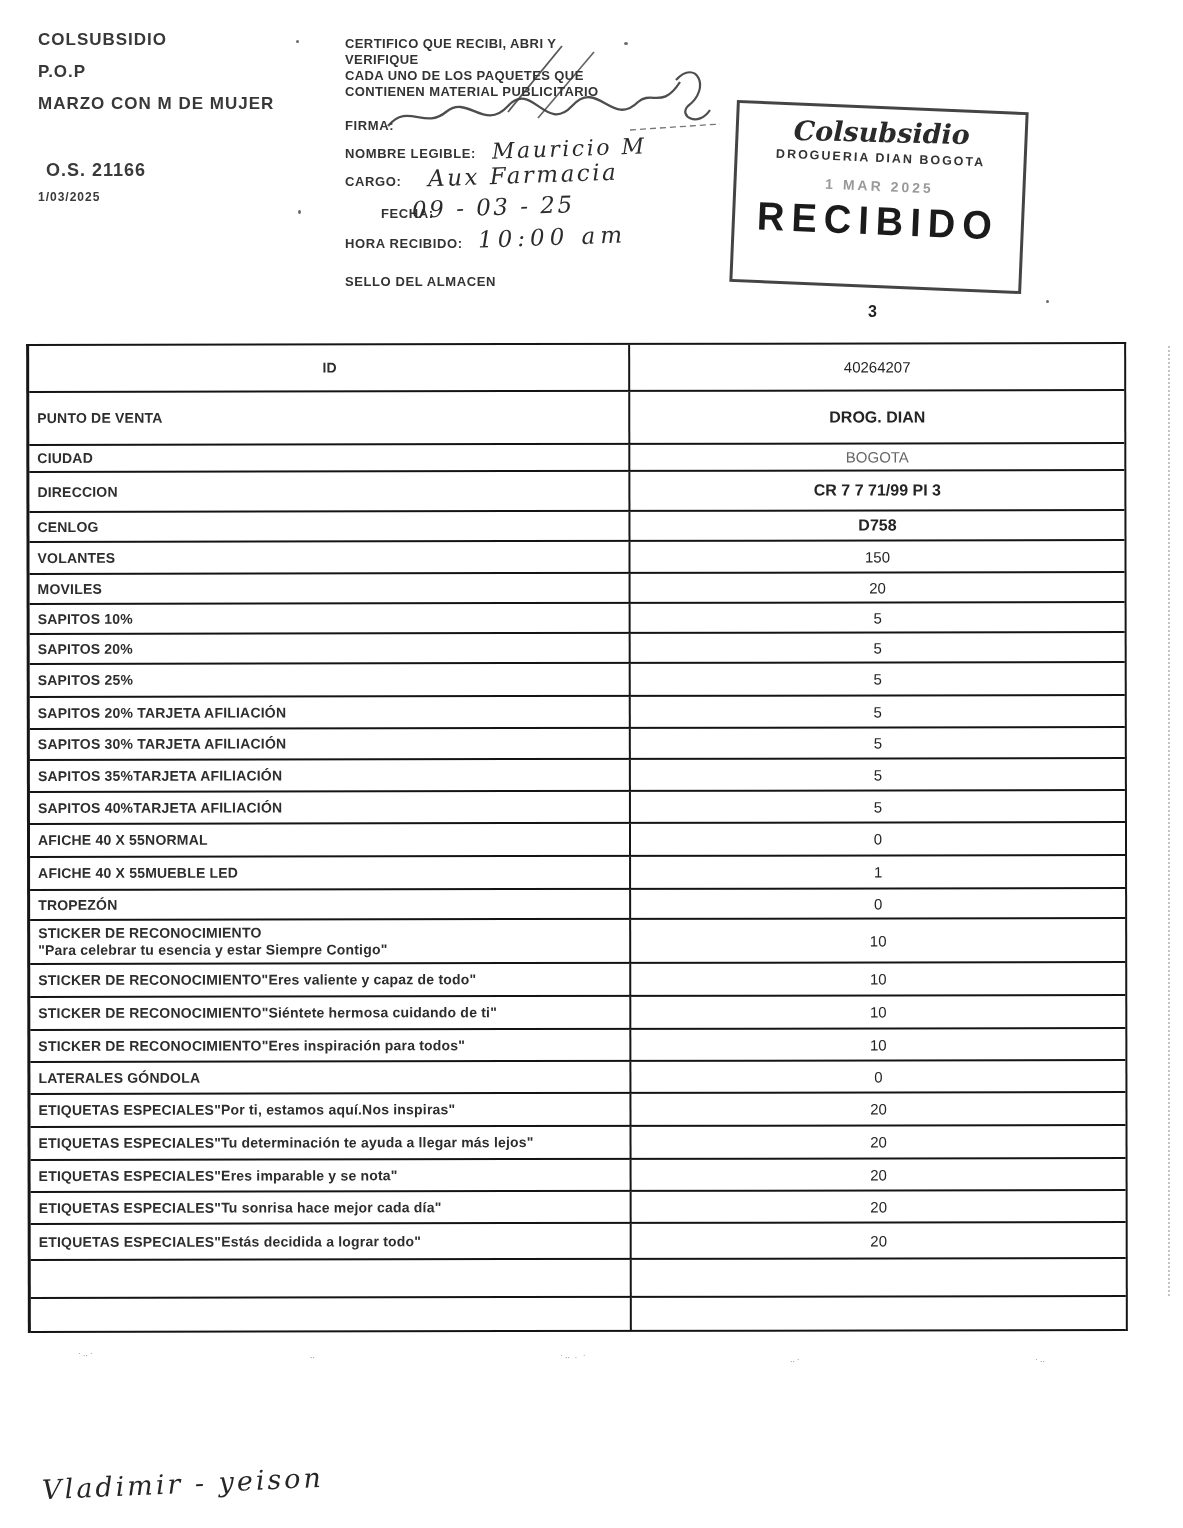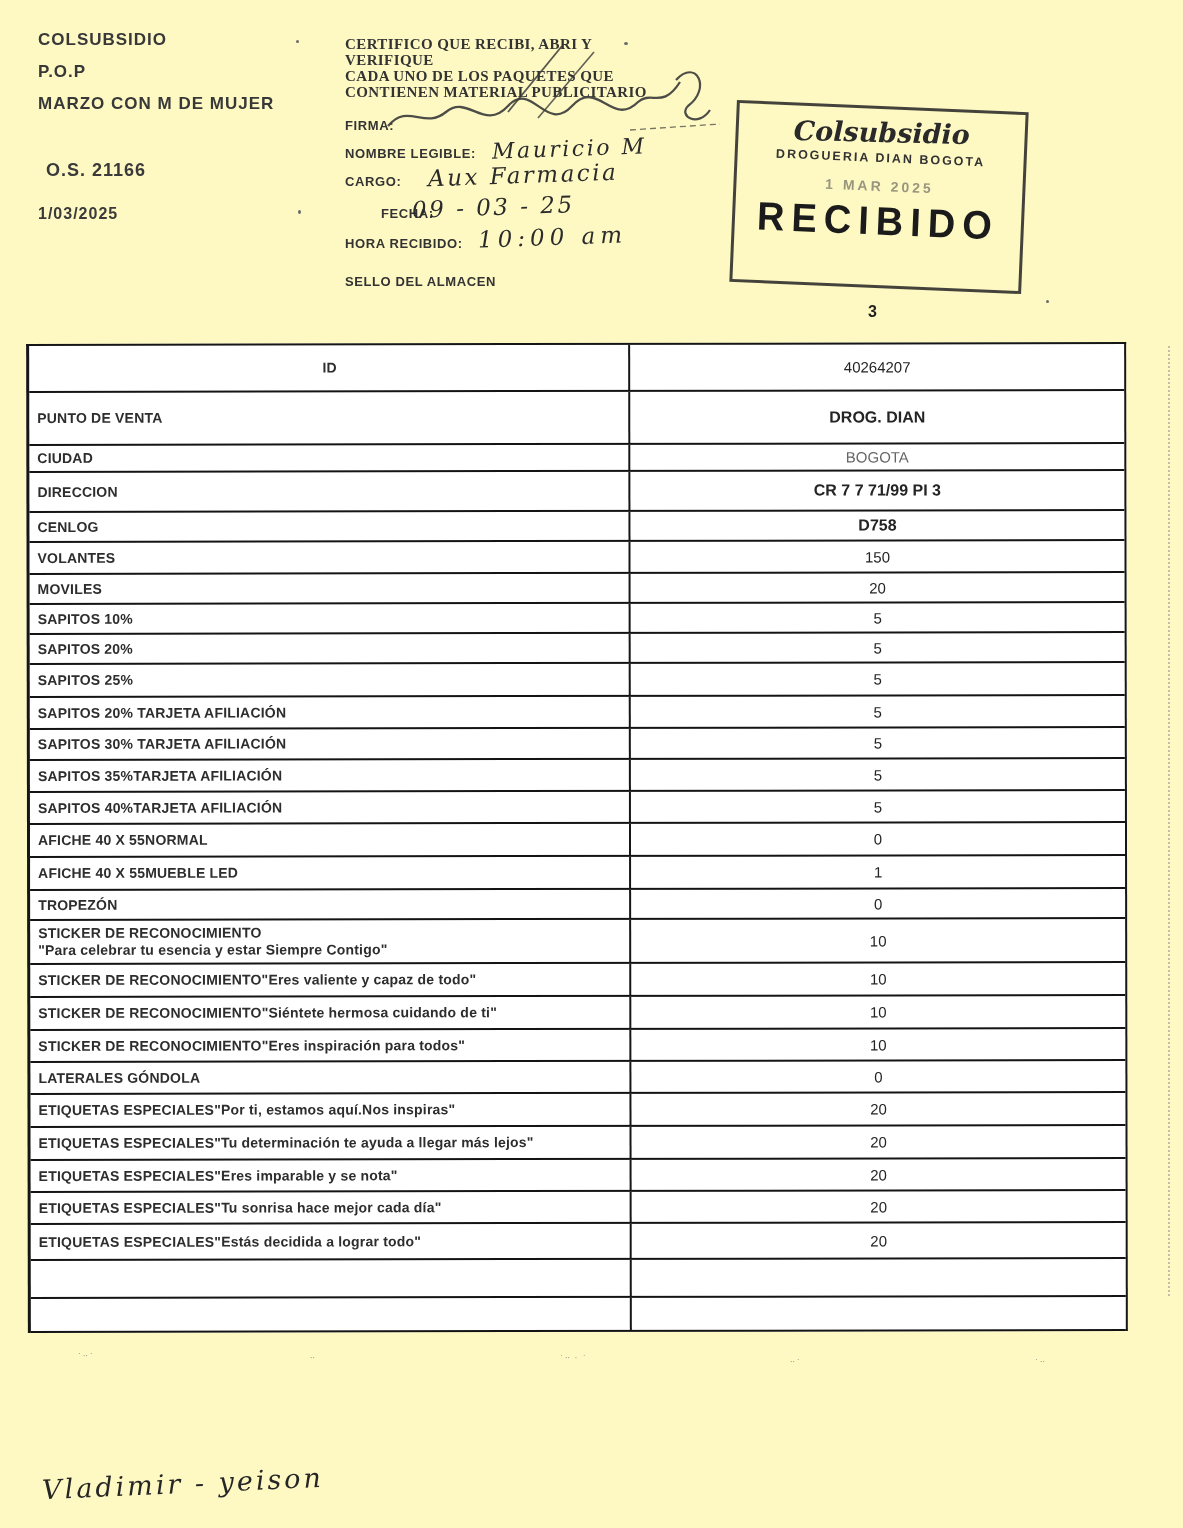--- a/index.html
+++ b/index.html
@@ -1,30 +1,30 @@
 <!DOCTYPE html>
 <html><head>
 <meta charset="utf-8">
 <style>
   html,body{margin:0;padding:0;background:#e8e8e8;}
   .page{
-    position:relative;width:1183px;height:1528px;background:#fef9c3;
+    position:relative;width:1183px;height:1528px;background:#ffffff;
     font-family:"Liberation Sans",sans-serif;color:#1e1e1e;overflow:hidden;
     margin:0 auto;
   }
   
   .hdr-left{position:absolute;left:38px;top:30px;font-weight:bold;color:#383838;letter-spacing:1px;}
   .hdr-left .l1{font-size:17px;margin-bottom:12px;}
   .hdr-left .l2{font-size:17px;margin-bottom:12px;}
   .hdr-left .l3{font-size:17px;}
   .hdr-os{position:absolute;left:46px;top:160px;font-size:18px;font-weight:bold;color:#3a3a3a;letter-spacing:1px;}
-  .hdr-date{position:absolute;left:38px;top:205px;font-size:16px;font-weight:bold;color:#3a3a3a;letter-spacing:1px;}
-  
-  .cert{position:absolute;left:345px;top:36px;width:330px;font-size:15px;font-weight:bold;
-        color:#333;line-height:16px;letter-spacing:.4px;font-family:Liberation Serif, serif;}
+  .hdr-date{position:absolute;left:38px;top:190px;font-size:12px;font-weight:bold;color:#3a3a3a;letter-spacing:1px;}
+  
+  .cert{position:absolute;left:345px;top:36px;width:330px;font-size:13px;font-weight:bold;
+        color:#333;line-height:16px;letter-spacing:.4px;}
   .fld{position:absolute;font-size:13px;font-weight:bold;color:#333;letter-spacing:.6px;}
   .hand{font-family:"DejaVu Serif",serif;font-style:italic;color:#2b2b2b;position:absolute;
         letter-spacing:2.5px;transform:rotate(-2deg);white-space:nowrap;}
   .sig-svg{position:absolute;left:380px;top:40px;pointer-events:none;}
   
   .stamp{position:absolute;left:733px;top:106px;width:292px;height:182px;
          border:3px solid rgba(35,35,35,.85);transform:rotate(2.4deg);
          display:flex;flex-direction:column;align-items:center;padding-top:8px;box-sizing:border-box;}
   .stamp-brand{font-family:"DejaVu Serif",serif;font-style:italic;font-weight:bold;font-size:27px;color:#2a2a2a;transform:rotate(-1deg);}
   .stamp-sub{font-size:12.5px;font-weight:bold;letter-spacing:2px;color:#333;margin-top:3px;}

